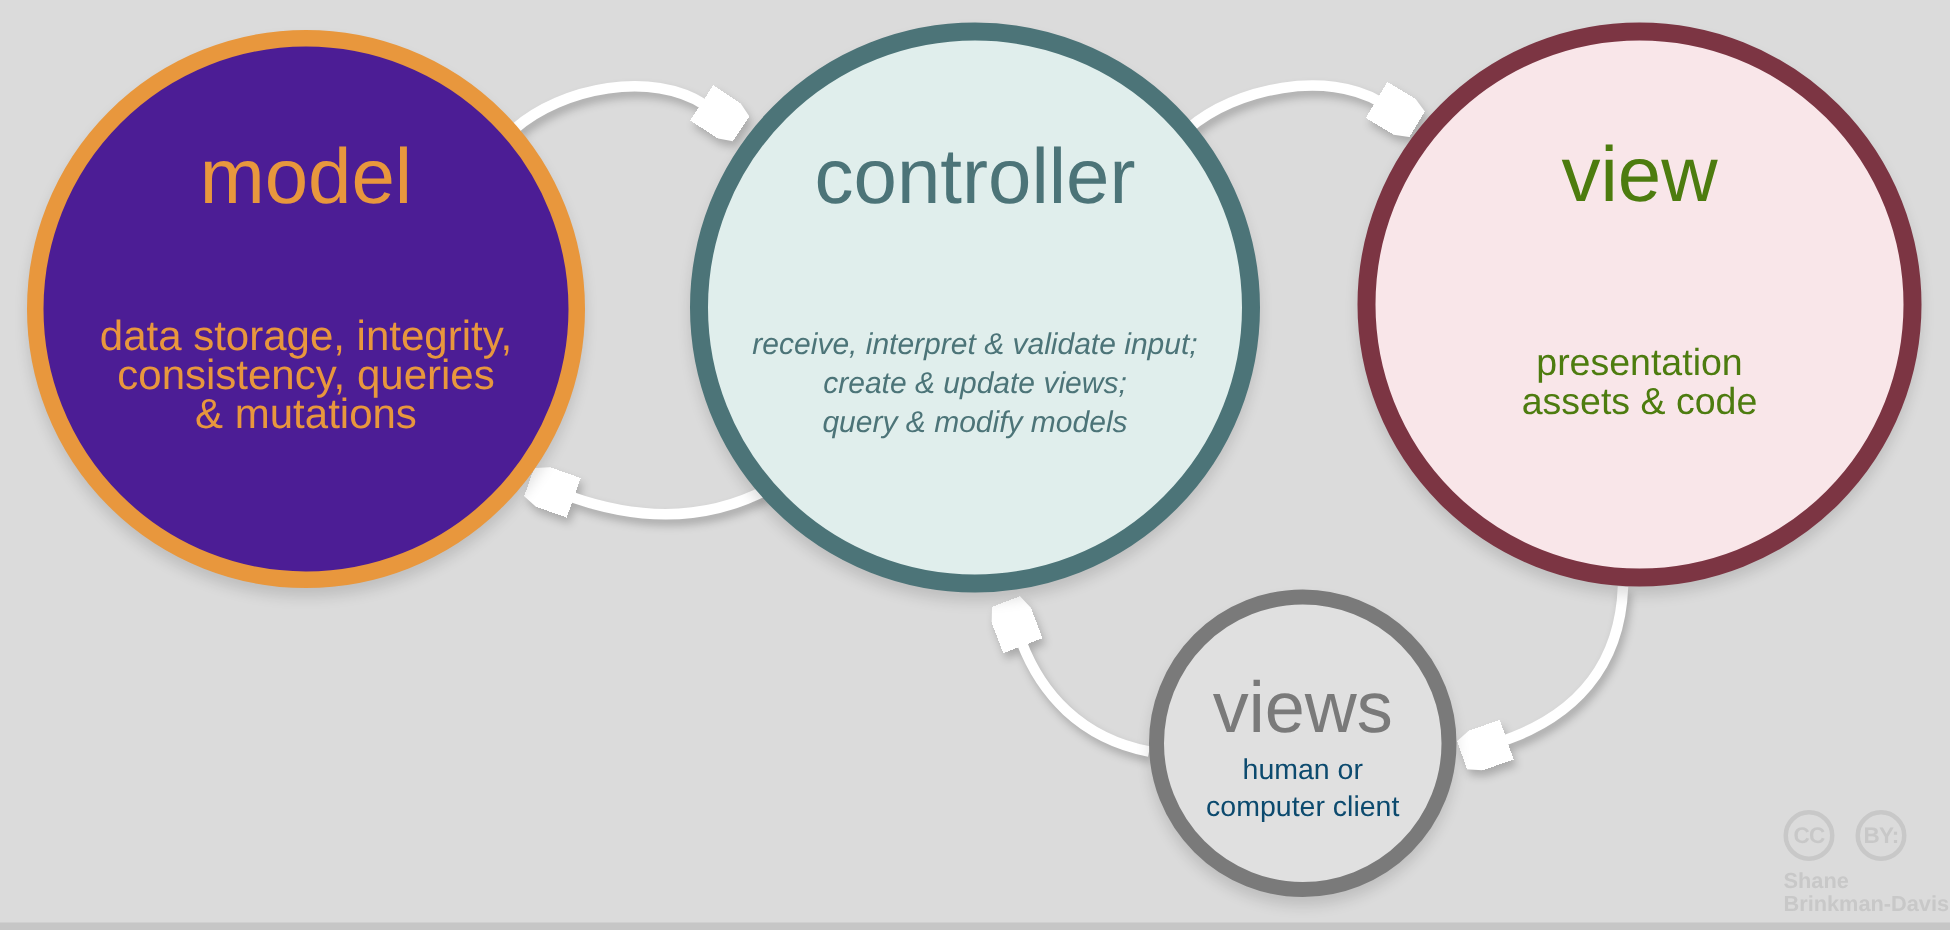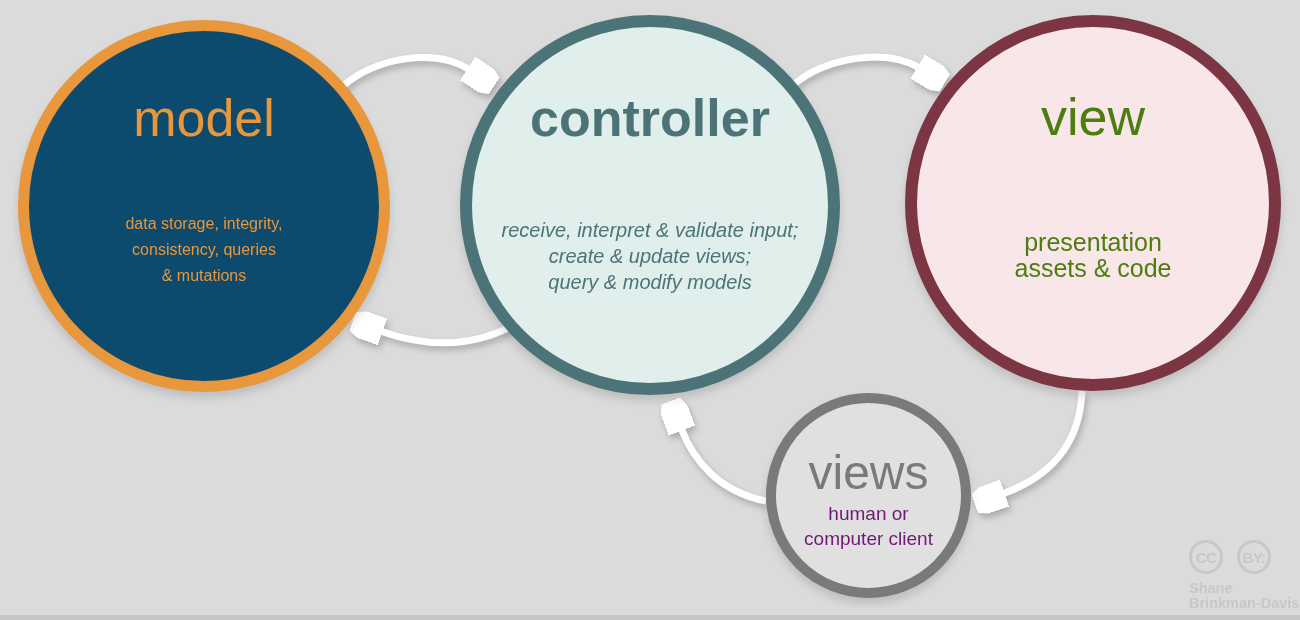--- a/index.html
+++ b/index.html
@@ -43,56 +43,56 @@
   }
   .node-desc {
     position: absolute;
     left: 0; right: 0;
     white-space: pre-line;
   }
 
   .node-model {
     left: 18px; top: 20px;
     width: 372px; height: 372px;
-    background: #0c4a6e;
+    background: #4c1d95;
     border: 11px solid #e8973d;
     color: #e8973d;
   }
   .node-model .node-title { top: 61px; font-size: 52px; }
-  .node-model .node-desc  { top: 180px; font-size: 16px; line-height: 26px; }
+  .node-model .node-desc  { top: 180px; font-size: 28px; line-height: 26px; }
 
   .node-controller {
     left: 460px; top: 15px;
     width: 380px; height: 380px;
     background: #e0eeec;
     border: 12px solid #4c7478;
     color: #4c7478;
   }
-  .node-controller .node-title { top: 65px; font-size: 52px; font-weight: bold; }
+  .node-controller .node-title { top: 65px; font-size: 52px; }
   .node-controller .node-desc  { top: 190px; font-size: 20px; line-height: 26px; font-style: italic; }
 
   .node-view {
     left: 905px; top: 15px;
     width: 376px; height: 376px;
     background: #f9e6e9;
     border: 12px solid #7c3543;
     color: #4d7c0f;
   }
   .node-view .node-title { top: 64px; font-size: 52px; }
   .node-view .node-desc  { top: 202px; font-size: 25px; line-height: 26px; }
 
   .node-user {
     left: 766px; top: 393px;
     width: 205px; height: 205px;
     background: #e0e0e0;
     border: 10px solid #7a7a7a;
     color: #7a7a7a;
   }
   .node-user .node-title { top: 46px; font-size: 48px; }
-  .node-user .node-desc  { top: 98px; font-size: 19px; line-height: 25px; color: #701a75; }
+  .node-user .node-desc  { top: 98px; font-size: 19px; line-height: 25px; color: #0c4a6e; }
 
   
   .attribution {
     position: absolute;
     left: 1189px; top: 540px;
     color: #c8c8c8;
   }
   .badges { display: flex; gap: 14px; }
   .badge {
     width: 34px; height: 34px;

